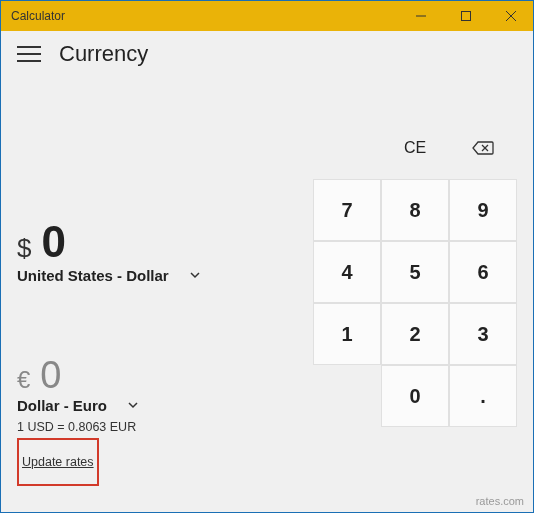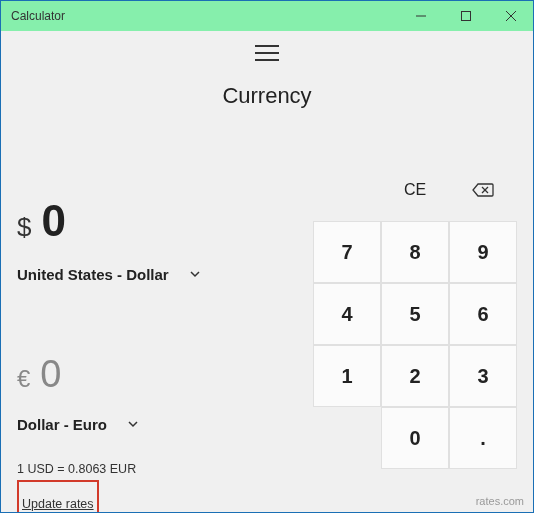--- a/index.html
+++ b/index.html
@@ -9,41 +9,40 @@
     background: #f0f0f0;
     width: 534px;
     height: 513px;
     overflow: hidden;
     border: 1px solid #1a6fb5;
   }
   .titlebar {
     height: 30px;
     display: flex;
     align-items: center;
-    background: #86efac;
+    background: #eab308;
     font-size: 12px;
     color: #333;
     justify-content: space-between;
   }
   .titlebar .title { padding-left: 10px; flex: 1; }
   .winbtn {
     width: 45px;
     height: 30px;
     display: flex;
     align-items: center;
     justify-content: center;
     font-size: 13px;
     color: #333;
   }
   .header {
     display: flex;
     align-items: center;
     gap: 18px;
     padding: 10px 16px 4px 16px;
-    flex-direction: column;
   }
   .hamburger {
     width: 24px;
     height: 24px;
     display: flex;
     flex-direction: column;
     justify-content: center;
     gap: 5px;
     cursor: pointer;
   }
@@ -79,28 +78,28 @@
   .val-active { font-size: 44px; font-weight: 600; color: #222; }
   .val-inactive { font-size: 38px; font-weight: 300; color: #888; }
   .sym-inactive { font-size: 24px; color: #888; }
   .cur-select {
     display: flex;
     align-items: center;
     gap: 20px;
     font-size: 15px;
     font-weight: 600;
     color: #222;
-    margin-top: 20px;
+    margin-top: 0;
   }
   .chev {
     width: 12px;
     height: 12px;
   }
   .block1 { margin-bottom: 70px; }
-  .rate-info { font-size: 12.5px; color: #333; margin-top: 27px; line-height: 1.45; }
+  .rate-info { font-size: 12.5px; color: #333; margin-top: 4px; line-height: 1.45; }
   .update-link {
     display: inline-block;
     text-decoration: underline;
     color: #333;
     border: 2px solid #d23a2a;
     padding: 13px 3px;
     margin-top: 2px;
   }
   .keypad {
     display: grid;

